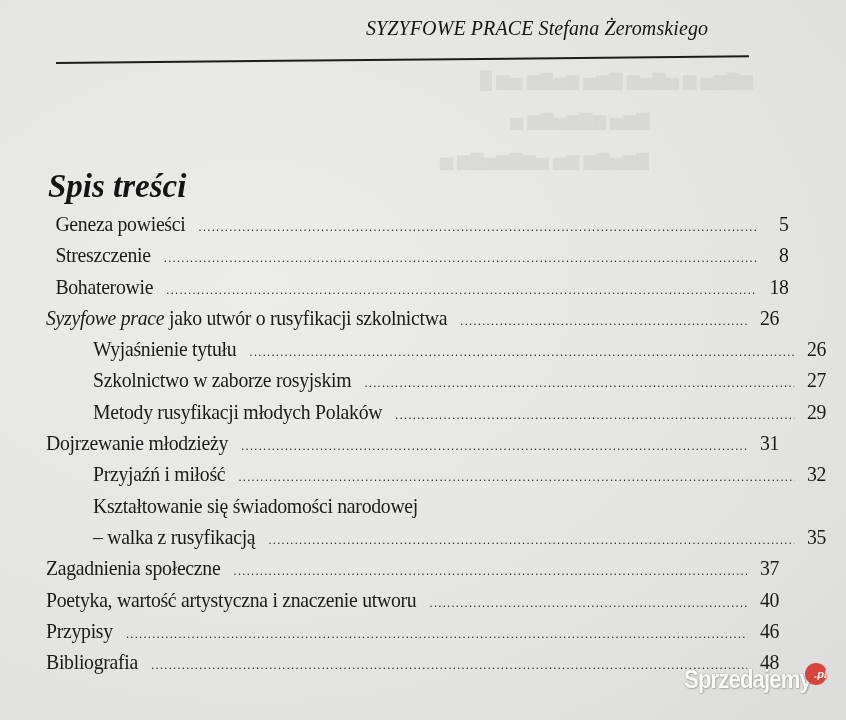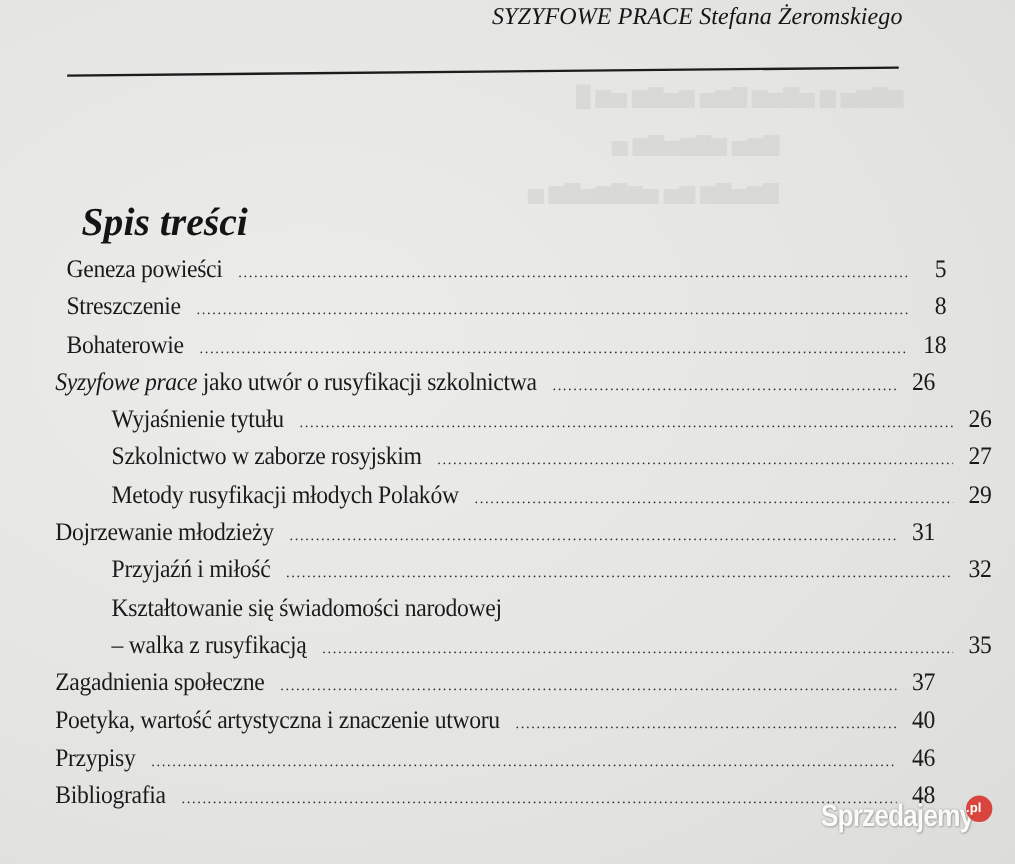--- a/index.html
+++ b/index.html
@@ -26,40 +26,39 @@
     color: #cfcfcd;
     font-size: 17px;
     font-family: "Liberation Serif", serif;
     white-space: nowrap;
     opacity: 0.55;
     pointer-events: none;
   }
   .running-head {
     position: absolute;
     left: 366px;
-    top: 3px;
+    top: 17px;
     font-style: italic;
     font-size: 20px;
     letter-spacing: 0.1px;
     color: #151515;
-    margin-left: 44px;
   }
   .head-rule {
     position: absolute;
     left: 56px;
     top: 62px;
     width: 693px;
     height: 2px;
     background: #1c1c1c;
     transform: rotate(-0.55deg);
     transform-origin: left center;
   }
   .toc-title {
     position: absolute;
-    left: 68px;
+    left: 48px;
     top: 168px;
     font-style: italic;
     font-weight: bold;
     font-size: 33px;
     color: #141414;
   }
   .toc {
     position: absolute;
     left: 46px;
     top: 212px;
@@ -117,22 +116,23 @@
     top: 663px;
     width: 22px;
     height: 22px;
     border-radius: 50%;
     background: #d9342b;
     color: #fff;
     font-family: "Liberation Sans", sans-serif;
     font-weight: bold;
     font-size: 11px;
     line-height: 22px;
-    text-align: left;
+    text-align: right;
     opacity: 0.9;
+    font-style: italic;
   }
 </style>
 </head>
 <body>
 
 <div class="page">
 
   <div class="show-through" style="left:480px;top:70px;">█ ▆▅ ▆▇▅▆ ▅▆▇ ▆▅▇▅ ▆ ▅▆▇▆</div>
   <div class="show-through" style="left:510px;top:110px;">▅ ▆▇▅▆▇▆ ▅▆▇</div>
   <div class="show-through" style="left:440px;top:150px;">▅ ▆▇▅▆▇▆▅ ▅▆ ▆▇▅▆▇</div>

